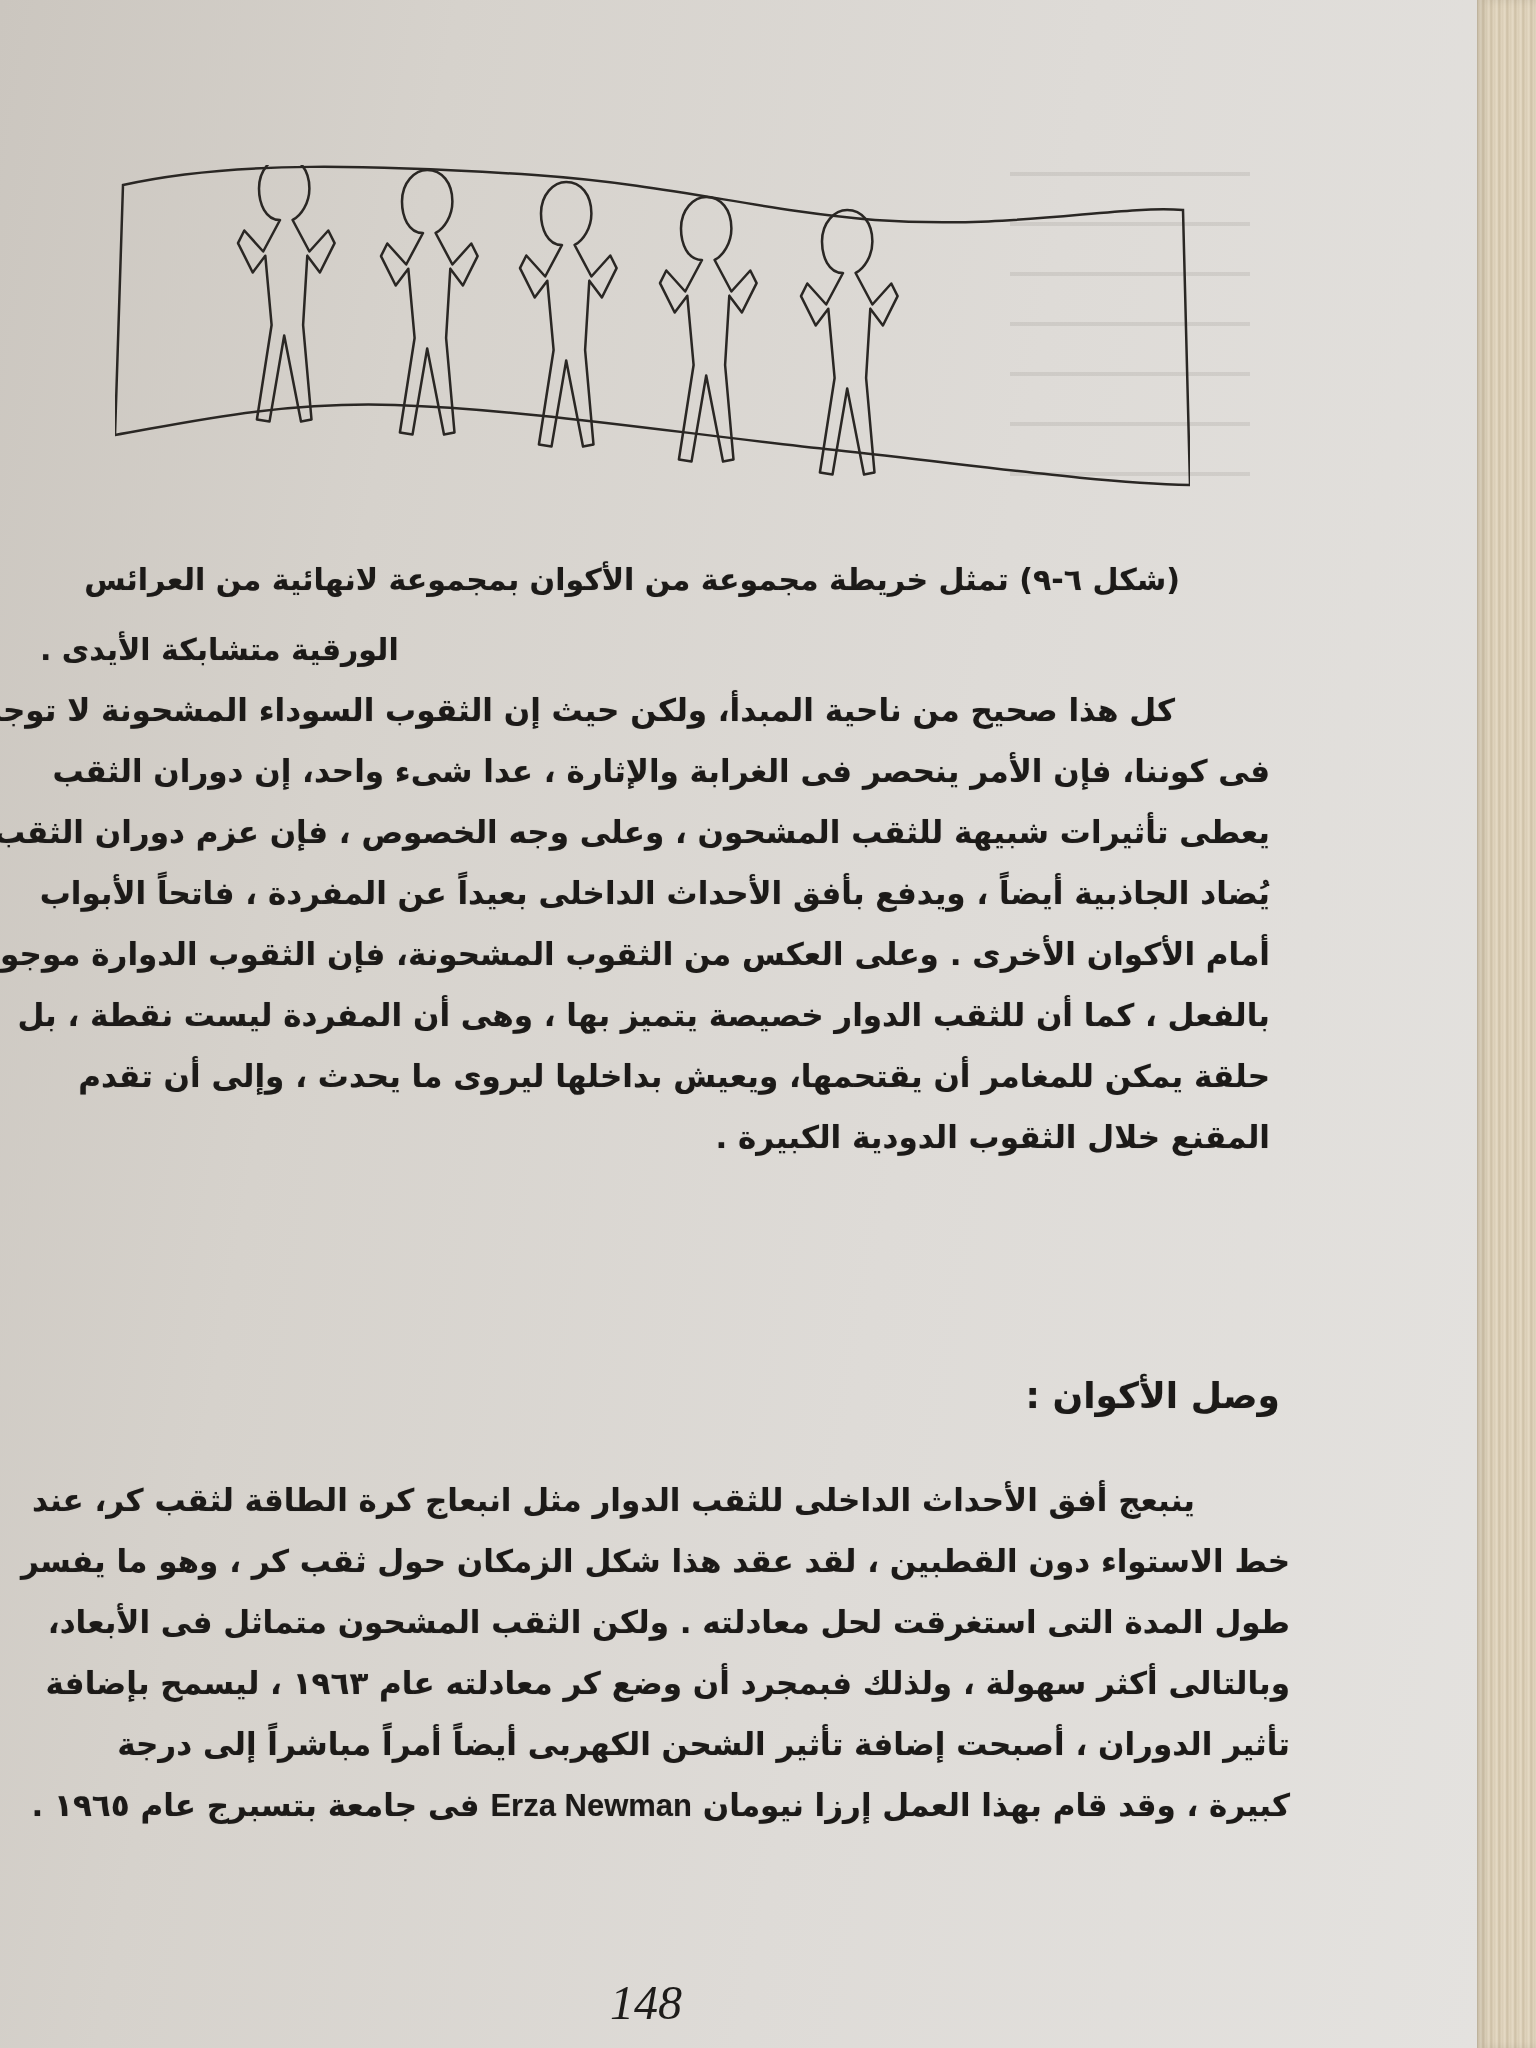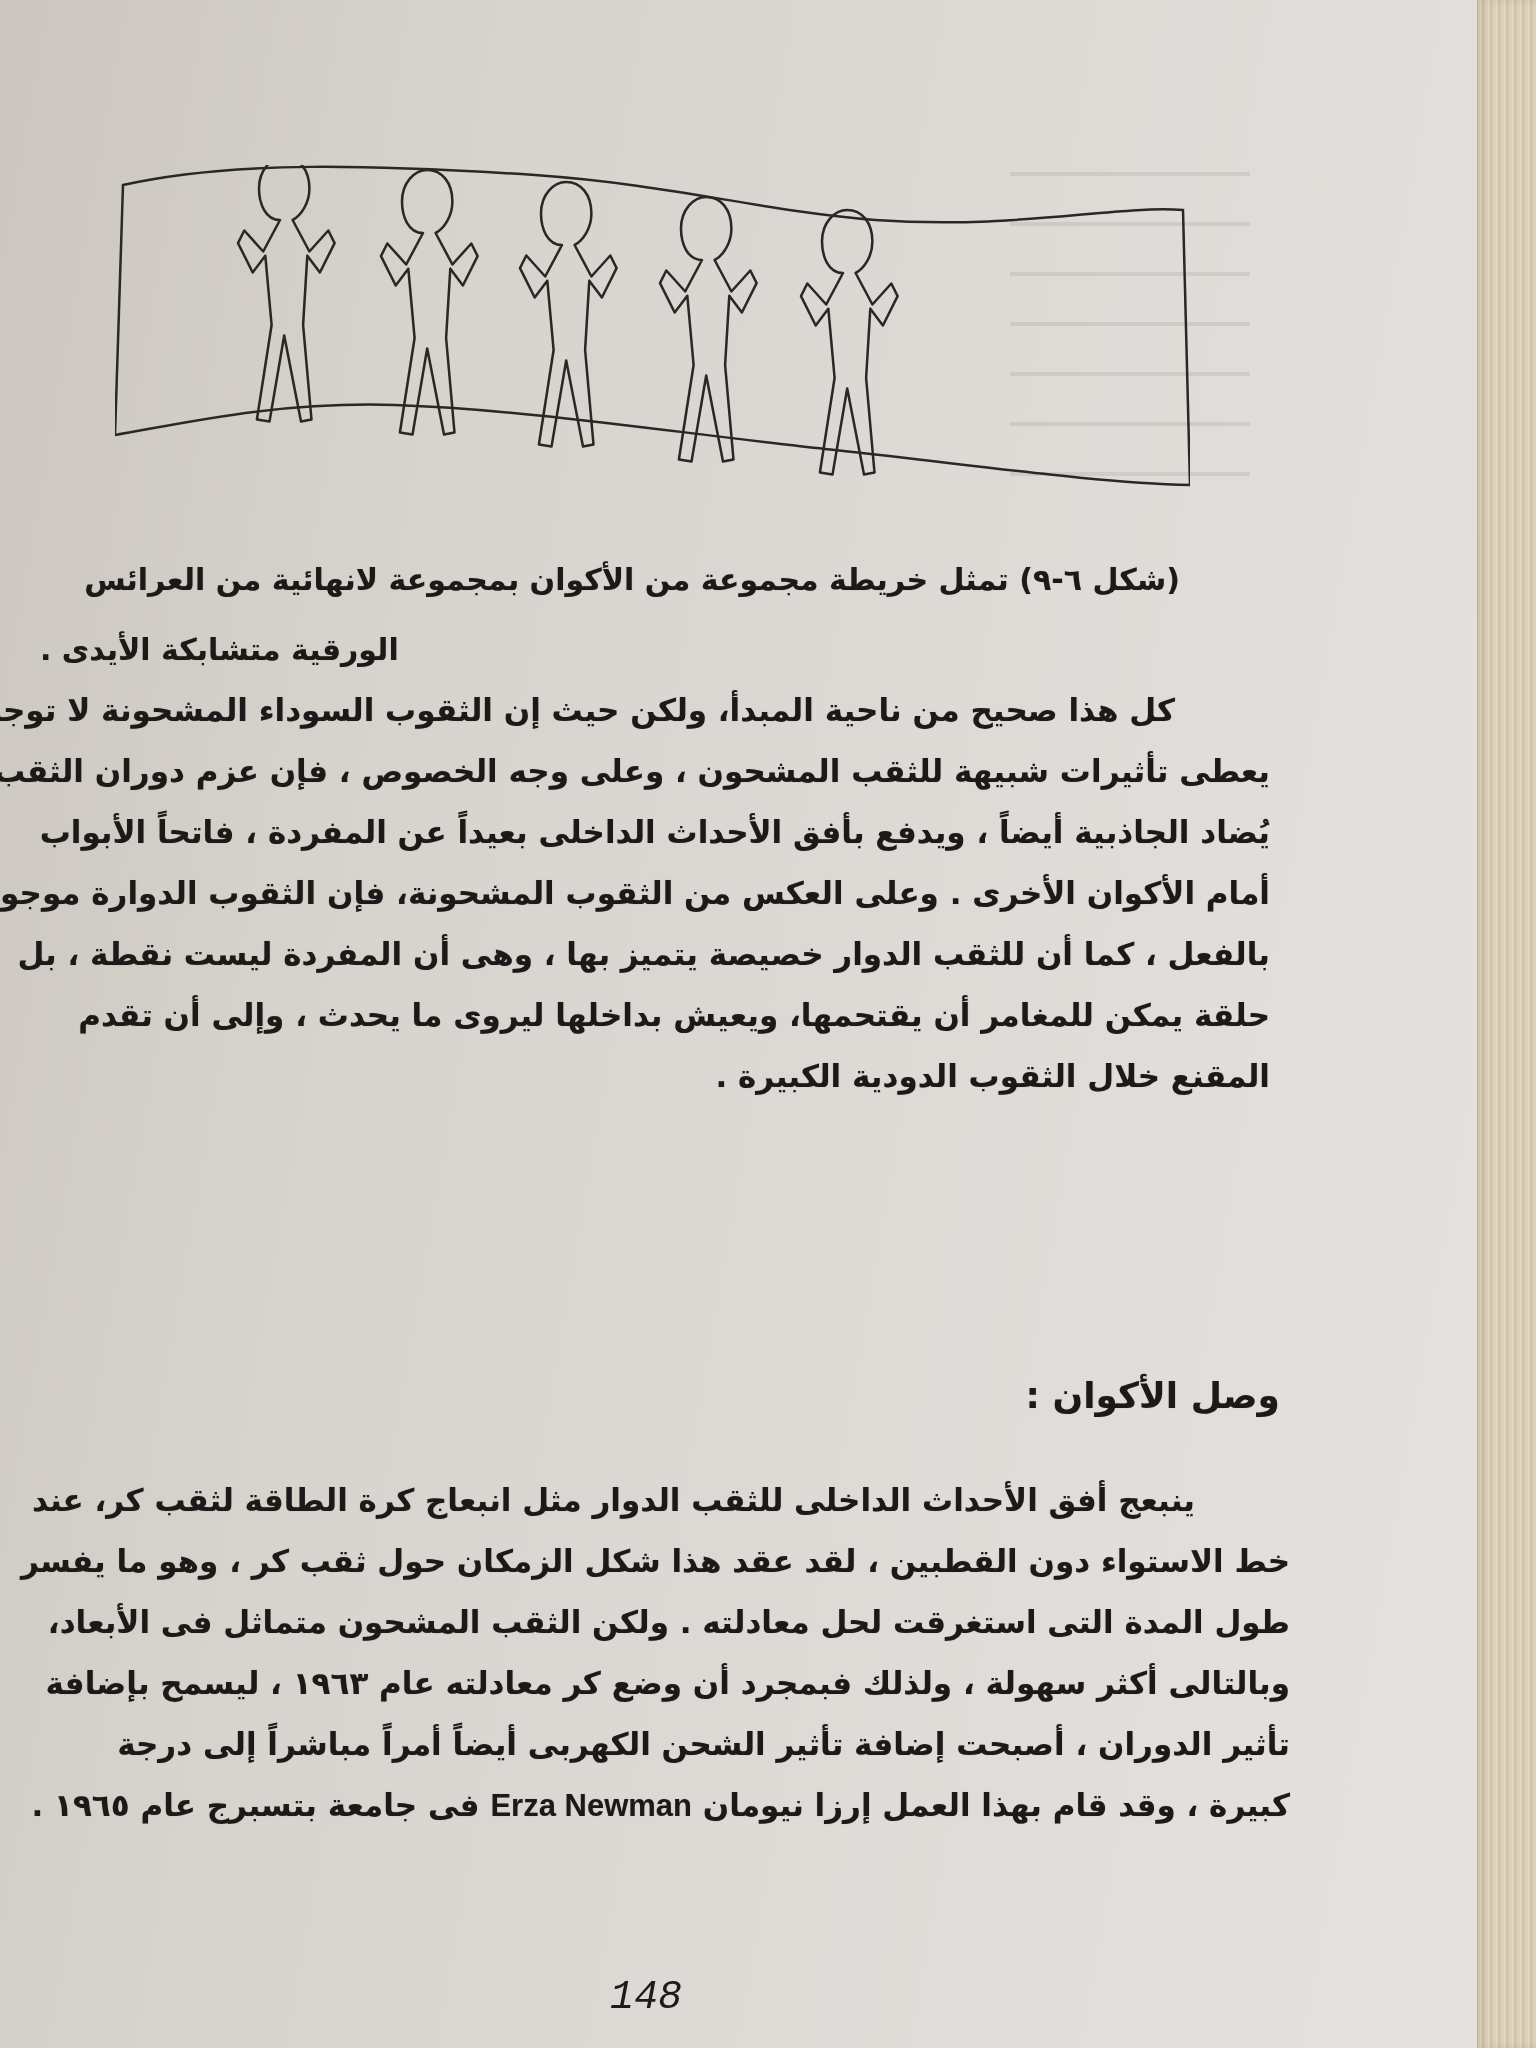--- a/index.html
+++ b/index.html
@@ -101,23 +101,23 @@
       font-weight: bold;
       unicode-bidi: isolate;
       direction: ltr;
       display: inline-block;
       text-align: right;
     }
     .page-number {
       position: absolute;
       left: 610px;
       top: 1975px;
-      font-family: Liberation Mono, monospace;
+      font-family: Liberation Serif, serif;
       font-style: italic;
-      font-size: 40px;
+      font-size: 48px;
       color: #1e1c1a;
     }
     .bleed {
       position: absolute;
       left: 1010px;
       top: 140px;
       width: 240px;
       height: 370px;
       opacity: 0.12;
       pointer-events: none;
@@ -159,20 +159,21 @@
       </svg>
     </div>
 
     <div class="caption rtl">
       <span class="line">(شكل ٦-٩) تمثل خريطة مجموعة من الأكوان بمجموعة لانهائية من العرائس</span>
       <span class="line second">الورقية متشابكة الأيدى .</span>
     </div>
 
     <div class="para para1 rtl">
       <span class="line first">كل هذا صحيح من ناحية المبدأ، ولكن حيث إن الثقوب السوداء المشحونة لا توجد</span>
+      <span class="line">فى كوننا، فإن الأمر ينحصر فى الغرابة والإثارة ، عدا شىء واحد، إن دوران الثقب</span>
       <span class="line">يعطى تأثيرات شبيهة للثقب المشحون ، وعلى وجه الخصوص ، فإن عزم دوران الثقب</span>
       <span class="line">يُضاد الجاذبية أيضاً ، ويدفع بأفق الأحداث الداخلى بعيداً عن المفردة ، فاتحاً الأبواب</span>
       <span class="line">أمام الأكوان الأخرى . وعلى العكس من الثقوب المشحونة، فإن الثقوب الدوارة موجودة</span>
       <span class="line">بالفعل ، كما أن للثقب الدوار خصيصة يتميز بها ، وهى أن المفردة ليست نقطة ، بل</span>
       <span class="line">حلقة يمكن للمغامر أن يقتحمها، ويعيش بداخلها ليروى ما يحدث ، وإلى أن تقدم</span>
       <span class="line">المقنع خلال الثقوب الدودية الكبيرة .</span>
     </div>
 
     <div class="section-heading rtl">وصل الأكوان :</div>
 

